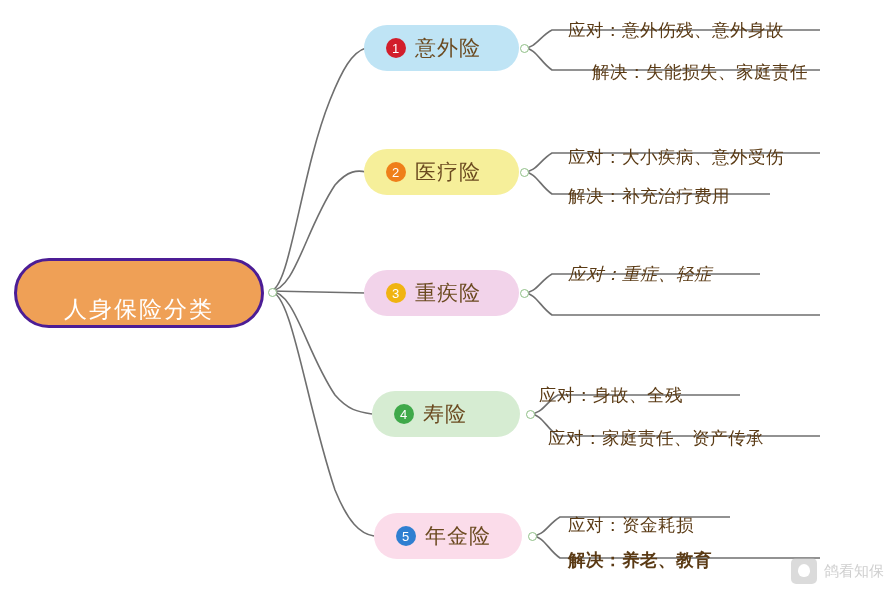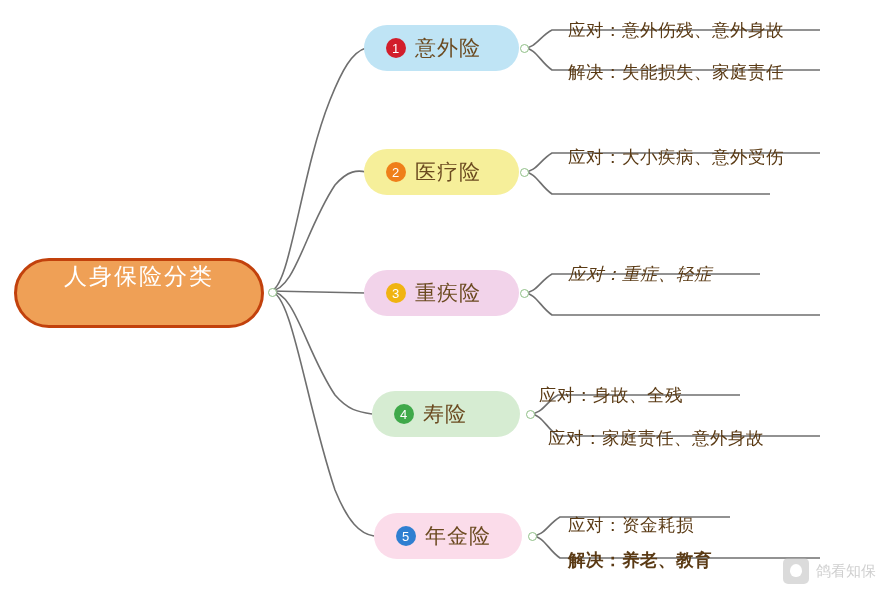--- a/index.html
+++ b/index.html
@@ -24,24 +24,24 @@
     pointer-events: none;
   }
   .root-node {
     position: absolute;
     left: 14px;
     top: 258px;
     width: 250px;
     height: 70px;
     border-radius: 35px;
     background: #efa056;
-    border: 3px solid #c2410c;
+    border: 3px solid #4c1d95;
     box-sizing: border-box;
     display: flex;
-    align-items: flex-start;
+    align-items: flex-end;
     justify-content: center;
     color: #ffffff;
     font-size: 23px;
     letter-spacing: 2px;
   }
   .branch {
     position: absolute;
     width: 155px;
     height: 46px;
     border-radius: 23px;
@@ -78,21 +78,21 @@
     position: absolute;
     width: 9px;
     height: 9px;
     border-radius: 50%;
     border: 1.4px solid #8fbf86;
     background: #ffffff;
     box-sizing: border-box;
   }
   .wm {
     position: absolute;
-    right: 8px;
+    right: 0;
     bottom: 8px;
     display: flex;
     align-items: center;
     gap: 7px;
     opacity: 0.5;
   }
   .wm-logo {
     width: 26px;
     height: 26px;
     border-radius: 5px;
@@ -150,43 +150,44 @@
     <span>人身保险分类</span>
   </div>
   <div class="conn-dot" style="left:268px; top:288px;"></div>
 
   <div class="branch" style="left:364px; top:25px; background:#bfe4f5;">
     <span class="num" style="background:#d21e2b;">1</span>
     <span>意外险</span>
   </div>
   <div class="conn-dot" style="left:520px; top:44px;"></div>
   <div class="leaf" style="left:568px; top:18px;">应对：意外伤残、意外身故</div>
-  <div class="leaf" style="left:568px; top:60px;">解决：失能损失、家庭责任</div>
+  <div class="leaf" style="left:592px; top:60px;">解决：失能损失、家庭责任</div>
 
   <div class="branch" style="left:364px; top:149px; background:#f6ef9a;">
     <span class="num" style="background:#ef7f1a;">2</span>
     <span>医疗险</span>
   </div>
   <div class="conn-dot" style="left:520px; top:168px;"></div>
   <div class="leaf" style="left:568px; top:145px;">应对：大小疾病、意外受伤</div>
+  <div class="leaf" style="left:568px; top:184px;">解决：补充治疗费用</div>
 
   <div class="branch" style="left:364px; top:270px; background:#f2d3ea;">
     <span class="num" style="background:#f0b411;">3</span>
     <span>重疾险</span>
   </div>
   <div class="conn-dot" style="left:520px; top:289px;"></div>
   <div class="leaf" style="left:568px; top:262px;font-style:italic;">应对：重症、轻症</div>
 
   <div class="branch" style="left:372px; top:391px; background:#d6ecd2; width:148px;">
     <span class="num" style="background:#3fa94a;">4</span>
     <span>寿险</span>
   </div>
   <div class="conn-dot" style="left:526px; top:410px;"></div>
   <div class="leaf" style="left:539px; top:383px;">应对：身故、全残</div>
-  <div class="leaf" style="left:548px; top:426px;">应对：家庭责任、意外身故</div>
+  <div class="leaf" style="left:548px; top:426px;">应对：家庭责任、资产传承</div>
 
   <div class="branch" style="left:374px; top:513px; background:#fbdcea; width:148px;">
     <span class="num" style="background:#2f7fd1;">5</span>
     <span>年金险</span>
   </div>
   <div class="conn-dot" style="left:528px; top:532px;"></div>
   <div class="leaf" style="left:568px; top:505px;margin-top:8px;">应对：资金耗损</div>
   <div class="leaf" style="left:568px; top:548px;font-weight:bold;">解决：养老、教育</div>
 
   <div class="wm">

